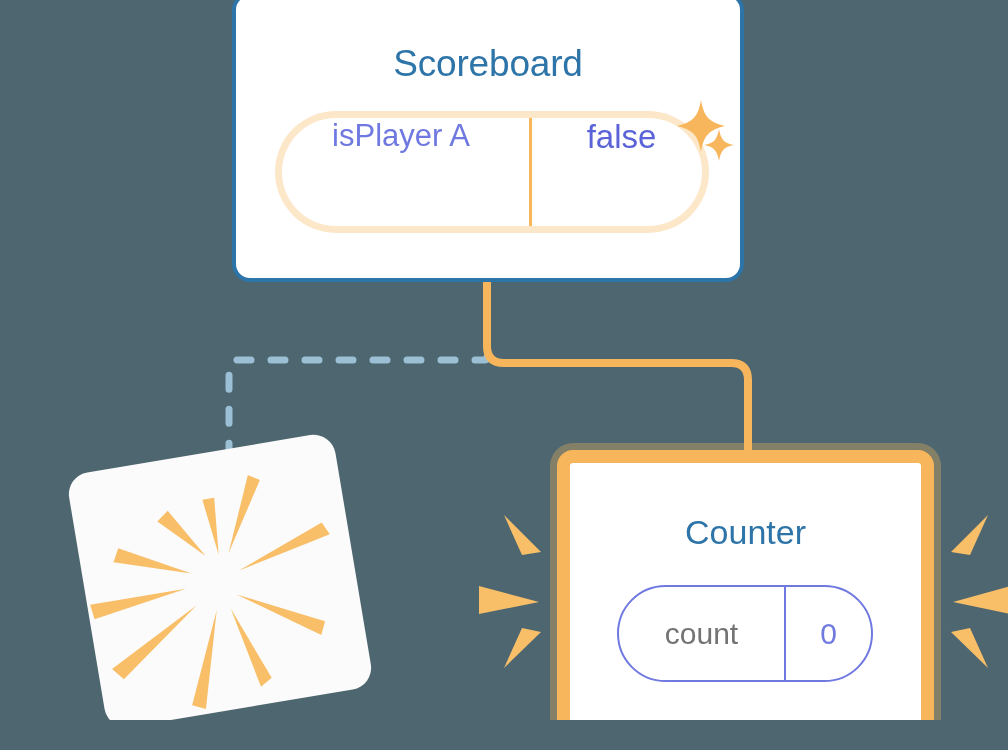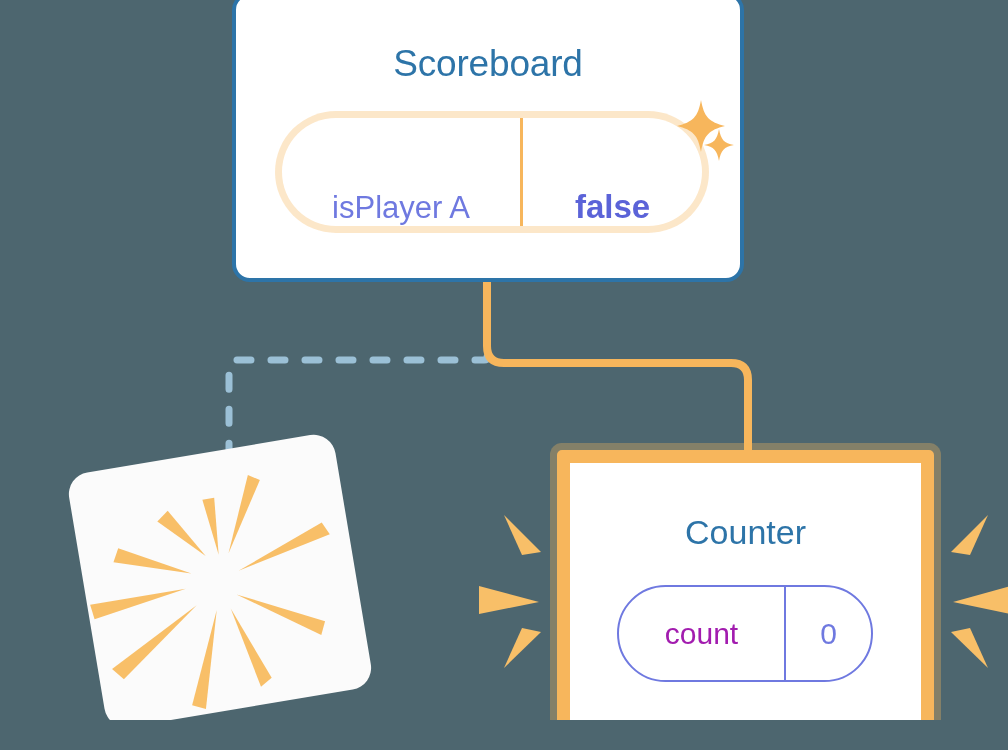--- a/index.html
+++ b/index.html
@@ -58,56 +58,56 @@
     box-sizing: border-box;
   }
   #scoreboard-pill {
     border-color: #f7b65c;
     box-shadow: 0 0 0 7px rgba(247,182,92,0.33);
   }
   #scoreboard-pill .pill-inner {
     position: absolute;
     left: 0; top: 0; right: 0; bottom: 0;
     display: flex;
-    align-items: flex-end;
+    align-items: flex-start;
+    gap: 9px;
   }
   #scoreboard-pill .pill-key {
     flex: 0 0 238px;
     display: flex;
     align-items: center;
     justify-content: center;
     font-size: 31px;
     color: #6f79e0;
   }
   #scoreboard-pill .pill-divider {
     width: 3px;
     background: #f7b65c;
     align-self: stretch;
   }
   #scoreboard-pill .pill-val {
     flex: 1 1 auto;
     display: flex;
     align-items: center;
     justify-content: center;
     font-size: 33px;
-    font-weight: bold;
+    font-weight: normal;
     color: #5b63d8;
-    margin-top: 16px;
   }
 
   
   #counter-card {
     position: absolute;
     left: 557px;
     top: 450px;
     width: 377px;
     height: 300px;
     background: #ffffff;
     border: 13px solid #f7b65c;
-    border-radius: 5px;
+    border-radius: 16px;
     box-sizing: border-box;
     box-shadow: 0 0 0 7px rgba(247,182,92,0.33);
     z-index: 6;
   }
   #counter-title {
     position: absolute;
     left: 0;
     top: 50px;
     width: 100%;
     text-align: center;
@@ -126,21 +126,21 @@
     box-sizing: border-box;
     display: flex;
     align-items: stretch;
   }
   #counter-pill .pill-key {
     flex: 0 0 165px;
     display: flex;
     align-items: center;
     justify-content: center;
     font-size: 30px;
-    color: #a21caf;
+    color: #737373;
   }
   #counter-pill .pill-divider {
     width: 2px;
     background: #6f79e0;
   }
   #counter-pill .pill-val {
     flex: 1 1 auto;
     display: flex;
     align-items: center;
     justify-content: center;

